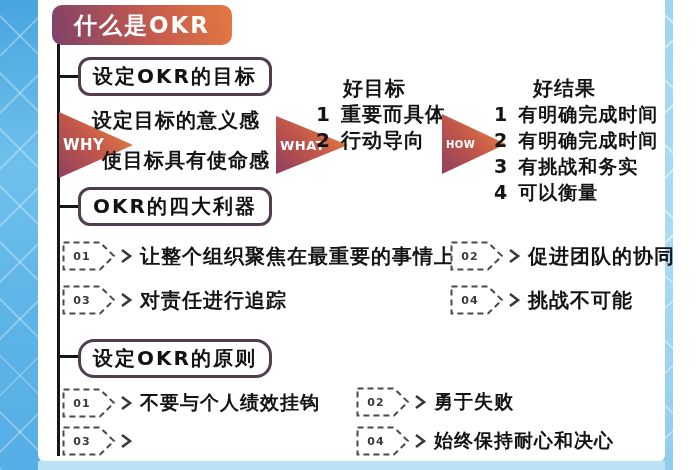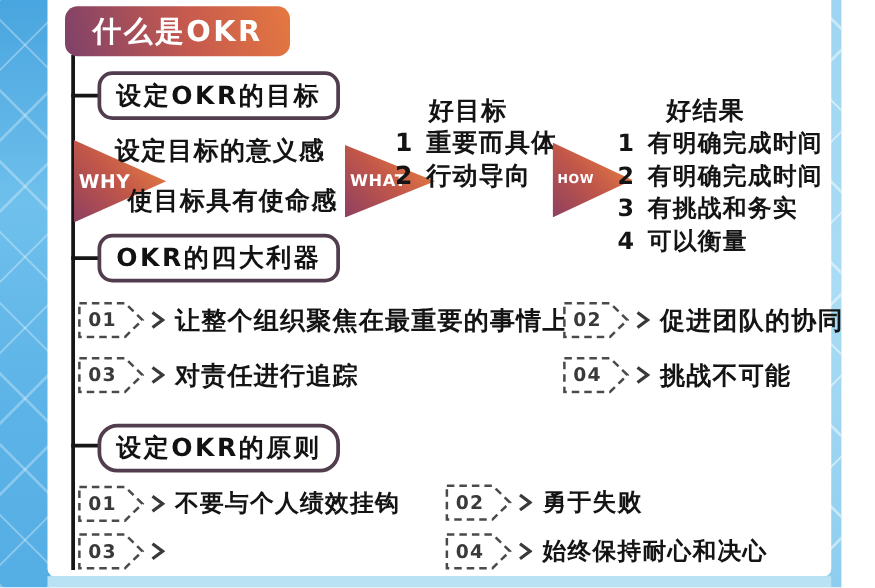--- a/index.html
+++ b/index.html
@@ -44,21 +44,21 @@
 
   
   .numrow{position:absolute;font-weight:bold;color:#141414;white-space:nowrap;letter-spacing:1px;}
   .numrow .n{display:inline-block;margin-right:10px;}
 
   
   .brow{position:absolute;display:flex;align-items:center;}
   .badge{position:relative;width:54px;height:30px;display:inline-block;}
   .badge svg{position:absolute;left:0;top:0;}
   .badge .bnum{position:absolute;left:0;top:50%;transform:translateY(-50%);width:40px;
-    text-align:center;font-size:15px;font-weight:bold;color:#3a3a3a;letter-spacing:1px;}
+    text-align:center;font-size:11px;font-weight:bold;color:#3a3a3a;letter-spacing:1px;}
   .chev{display:inline-block;margin:0 8px 0 4px;line-height:0;}
   .btext{font-weight:bold;color:#141414;white-space:nowrap;letter-spacing:1px;font-size:20px;}
 </style>
 </head>
 <body>
 
 <div class="stage">
   <div class="bg-left"></div>
   <div class="bg-right"></div>
   <div class="panel"></div>

